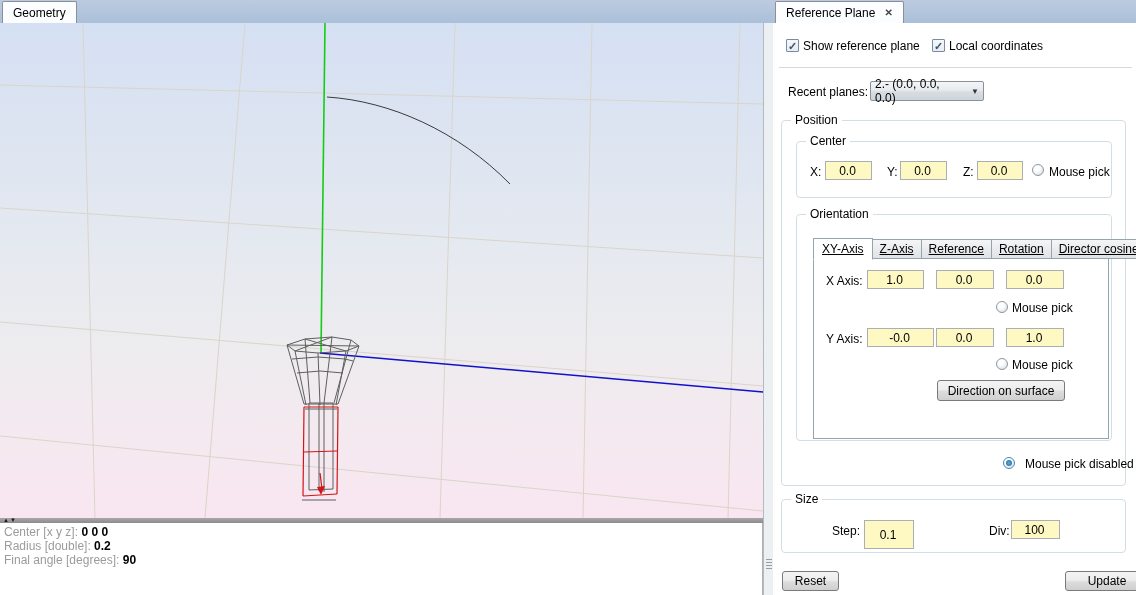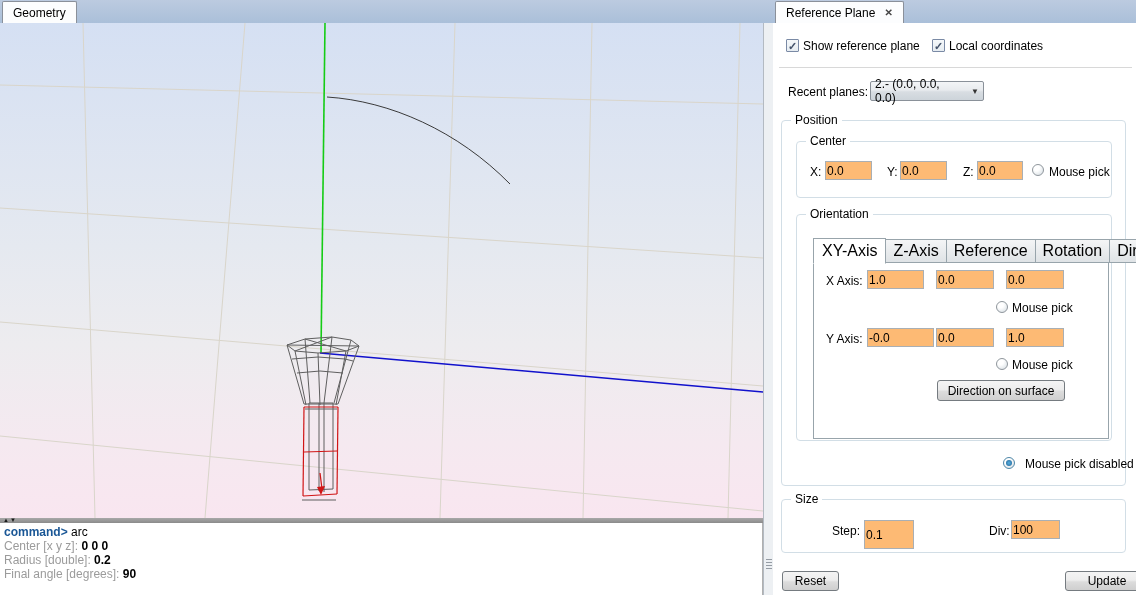--- a/index.html
+++ b/index.html
@@ -22,44 +22,44 @@
   .con-label{color:#9b9b9b;}
   .con-value{color:#000;font-weight:bold;}
   
   #v-splitter{left:763px;top:23px;width:10px;height:572px;background:#edf0f3;border-left:1px solid #b3bac2;}
   #v-splitter .grip{position:absolute;left:2px;top:536px;width:6px;height:11px;
       background:repeating-linear-gradient(to bottom,#959ca4 0 1px,transparent 1px 3px);}
   
   #panel{left:773px;top:23px;width:363px;height:572px;background:#fff;}
   .groupbox{position:absolute;border:1px solid #d2dee6;border-radius:4px;box-sizing:border-box;}
   .group-label{position:absolute;top:-8px;left:9px;background:#fff;padding:0 4px;font-size:12px;}
-  .field{position:absolute;box-sizing:border-box;border:1px solid #a9afb4;background:#fdba74;
-         font-family:"Liberation Sans",sans-serif;font-size:12px;text-align:left;padding:0 3px 0 1px;}
+  .field{position:absolute;box-sizing:border-box;border:1px solid #a9afb4;background:#fef9c3;
+         font-family:"Liberation Sans",sans-serif;font-size:12px;text-align:center;padding:0 3px 0 1px;}
   .lbl{position:absolute;font-size:12px;white-space:nowrap;}
   .radio{position:absolute;width:12px;height:12px;border-radius:50%;border:1px solid #8f969c;
          background:radial-gradient(circle at 35% 30%,#ffffff 0 30%,#dfe5e9 80%);box-sizing:border-box;}
   .radio.selected{border-color:#4e87a8;}
   .radio.selected::after{content:"";position:absolute;left:2px;top:2px;width:6px;height:6px;
          border-radius:50%;background:radial-gradient(#57b0e0,#1d5f92);}
   .checkbox{position:absolute;width:13px;height:13px;box-sizing:border-box;border:1px solid #7a8aa5;
          background:linear-gradient(#f5f8fa,#e6ecf1);text-align:center;font-size:11px;line-height:12px;
          color:#44536b;font-weight:bold;border-radius:1px;}
   .btn{position:absolute;box-sizing:border-box;border:1px solid #757b80;border-radius:3px;
        background:linear-gradient(#f4f4f4 0%,#ededed 45%,#dcdcdc 55%,#cfcfcf 100%);
        font-size:12px;text-align:center;display:flex;align-items:center;justify-content:center;
        font-family:"Liberation Sans",sans-serif;}
   .combo{position:absolute;box-sizing:border-box;border:1px solid #8a9199;border-radius:2px;
        background:linear-gradient(#f3f5f7 0%,#e8ebee 45%,#d8dde2 55%,#cdd4da 100%);
        font-size:12px;display:flex;align-items:center;padding:0 4px;gap:8px;}
   .combo .arrow{margin-left:auto;font-size:8px;color:#333;}
   .divider{position:absolute;height:1px;background:#d8d8d8;}
   
   .otab{display:inline-block;box-sizing:border-box;border:1px solid #98a4ab;
-        background:linear-gradient(#f4f5f6,#dfe3e6);padding:2px 7px 2px 7px;font-size:16px;
-        border-left-width:0;}
+        background:linear-gradient(#f4f5f6,#dfe3e6);padding:2px 7px 2px 7px;font-size:12px;
+        border-left-width:0;text-decoration:underline;}
   .otab:first-child{border-left-width:1px;}
   .otab.active{background:#fff;position:relative;z-index:3;border-bottom-color:#fff;
         padding:3px 8px 3px 8px;margin-top:-2px;border-left-width:1px;}
   .tabpane{position:absolute;border:1px solid #98a4ab;background:#fff;margin-top:-1px;}
 </style>
 </head>
 <body>
 
 <div class="abs" id="tabbar-bg"></div>
 <div class="abs doc-tab" style="left:2px;top:1px;">
@@ -126,24 +126,20 @@
     <path d="M320,450 L322,466"></path>
     <path d="M317,464 L325,463 L321,472 Z" fill="#d01616" stroke="none"></path>
   </g>
 </svg>
 
 <div class="abs" id="h-splitter">
   <span class="arrows"><span>▲</span><span>▼</span></span>
 </div>
 <div class="abs" id="console">
   <div>
-    <span class="prompt">command&gt;</span>
-    <span class="con-value" style="font-weight:normal;">arc</span>
-  </div>
-  <div>
     <span class="con-label">Center [x y z]:</span>
     <span class="con-value">0 0 0</span>
   </div>
   <div>
     <span class="con-label">Radius [double]:</span>
     <span class="con-value">0.2</span>
   </div>
   <div>
     <span class="con-label">Final angle [degrees]:</span>
     <span class="con-value">90</span>

